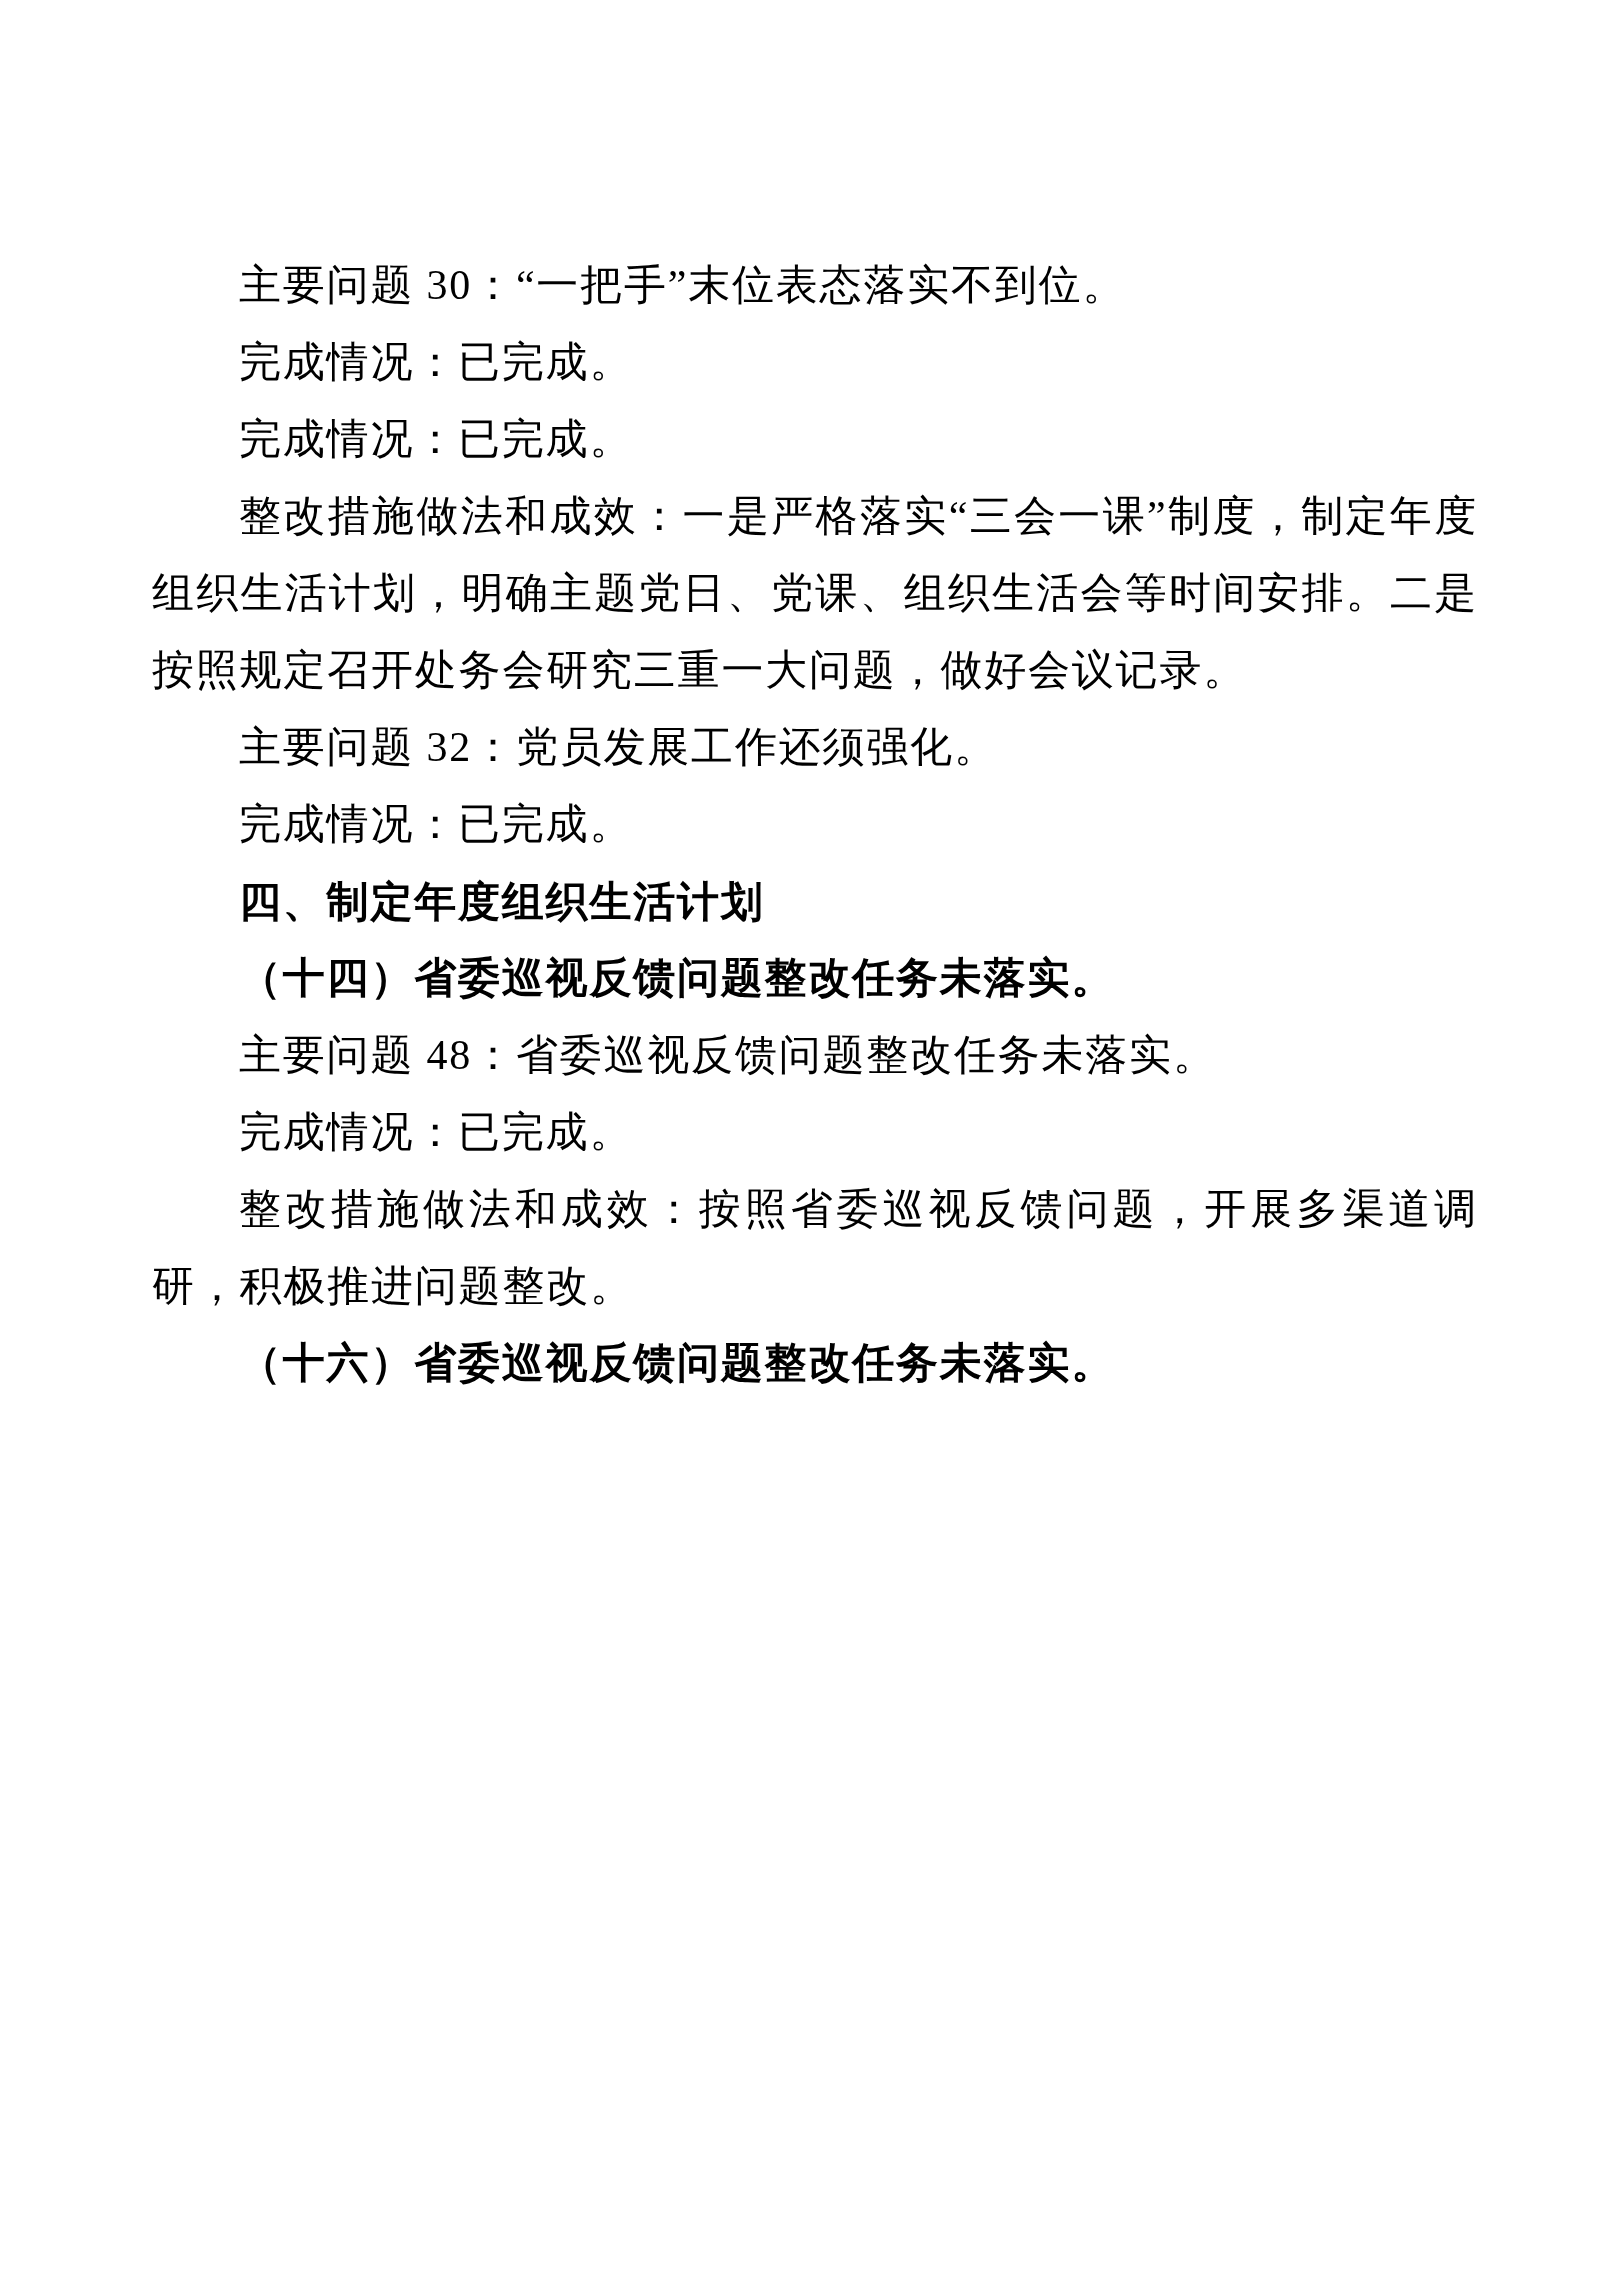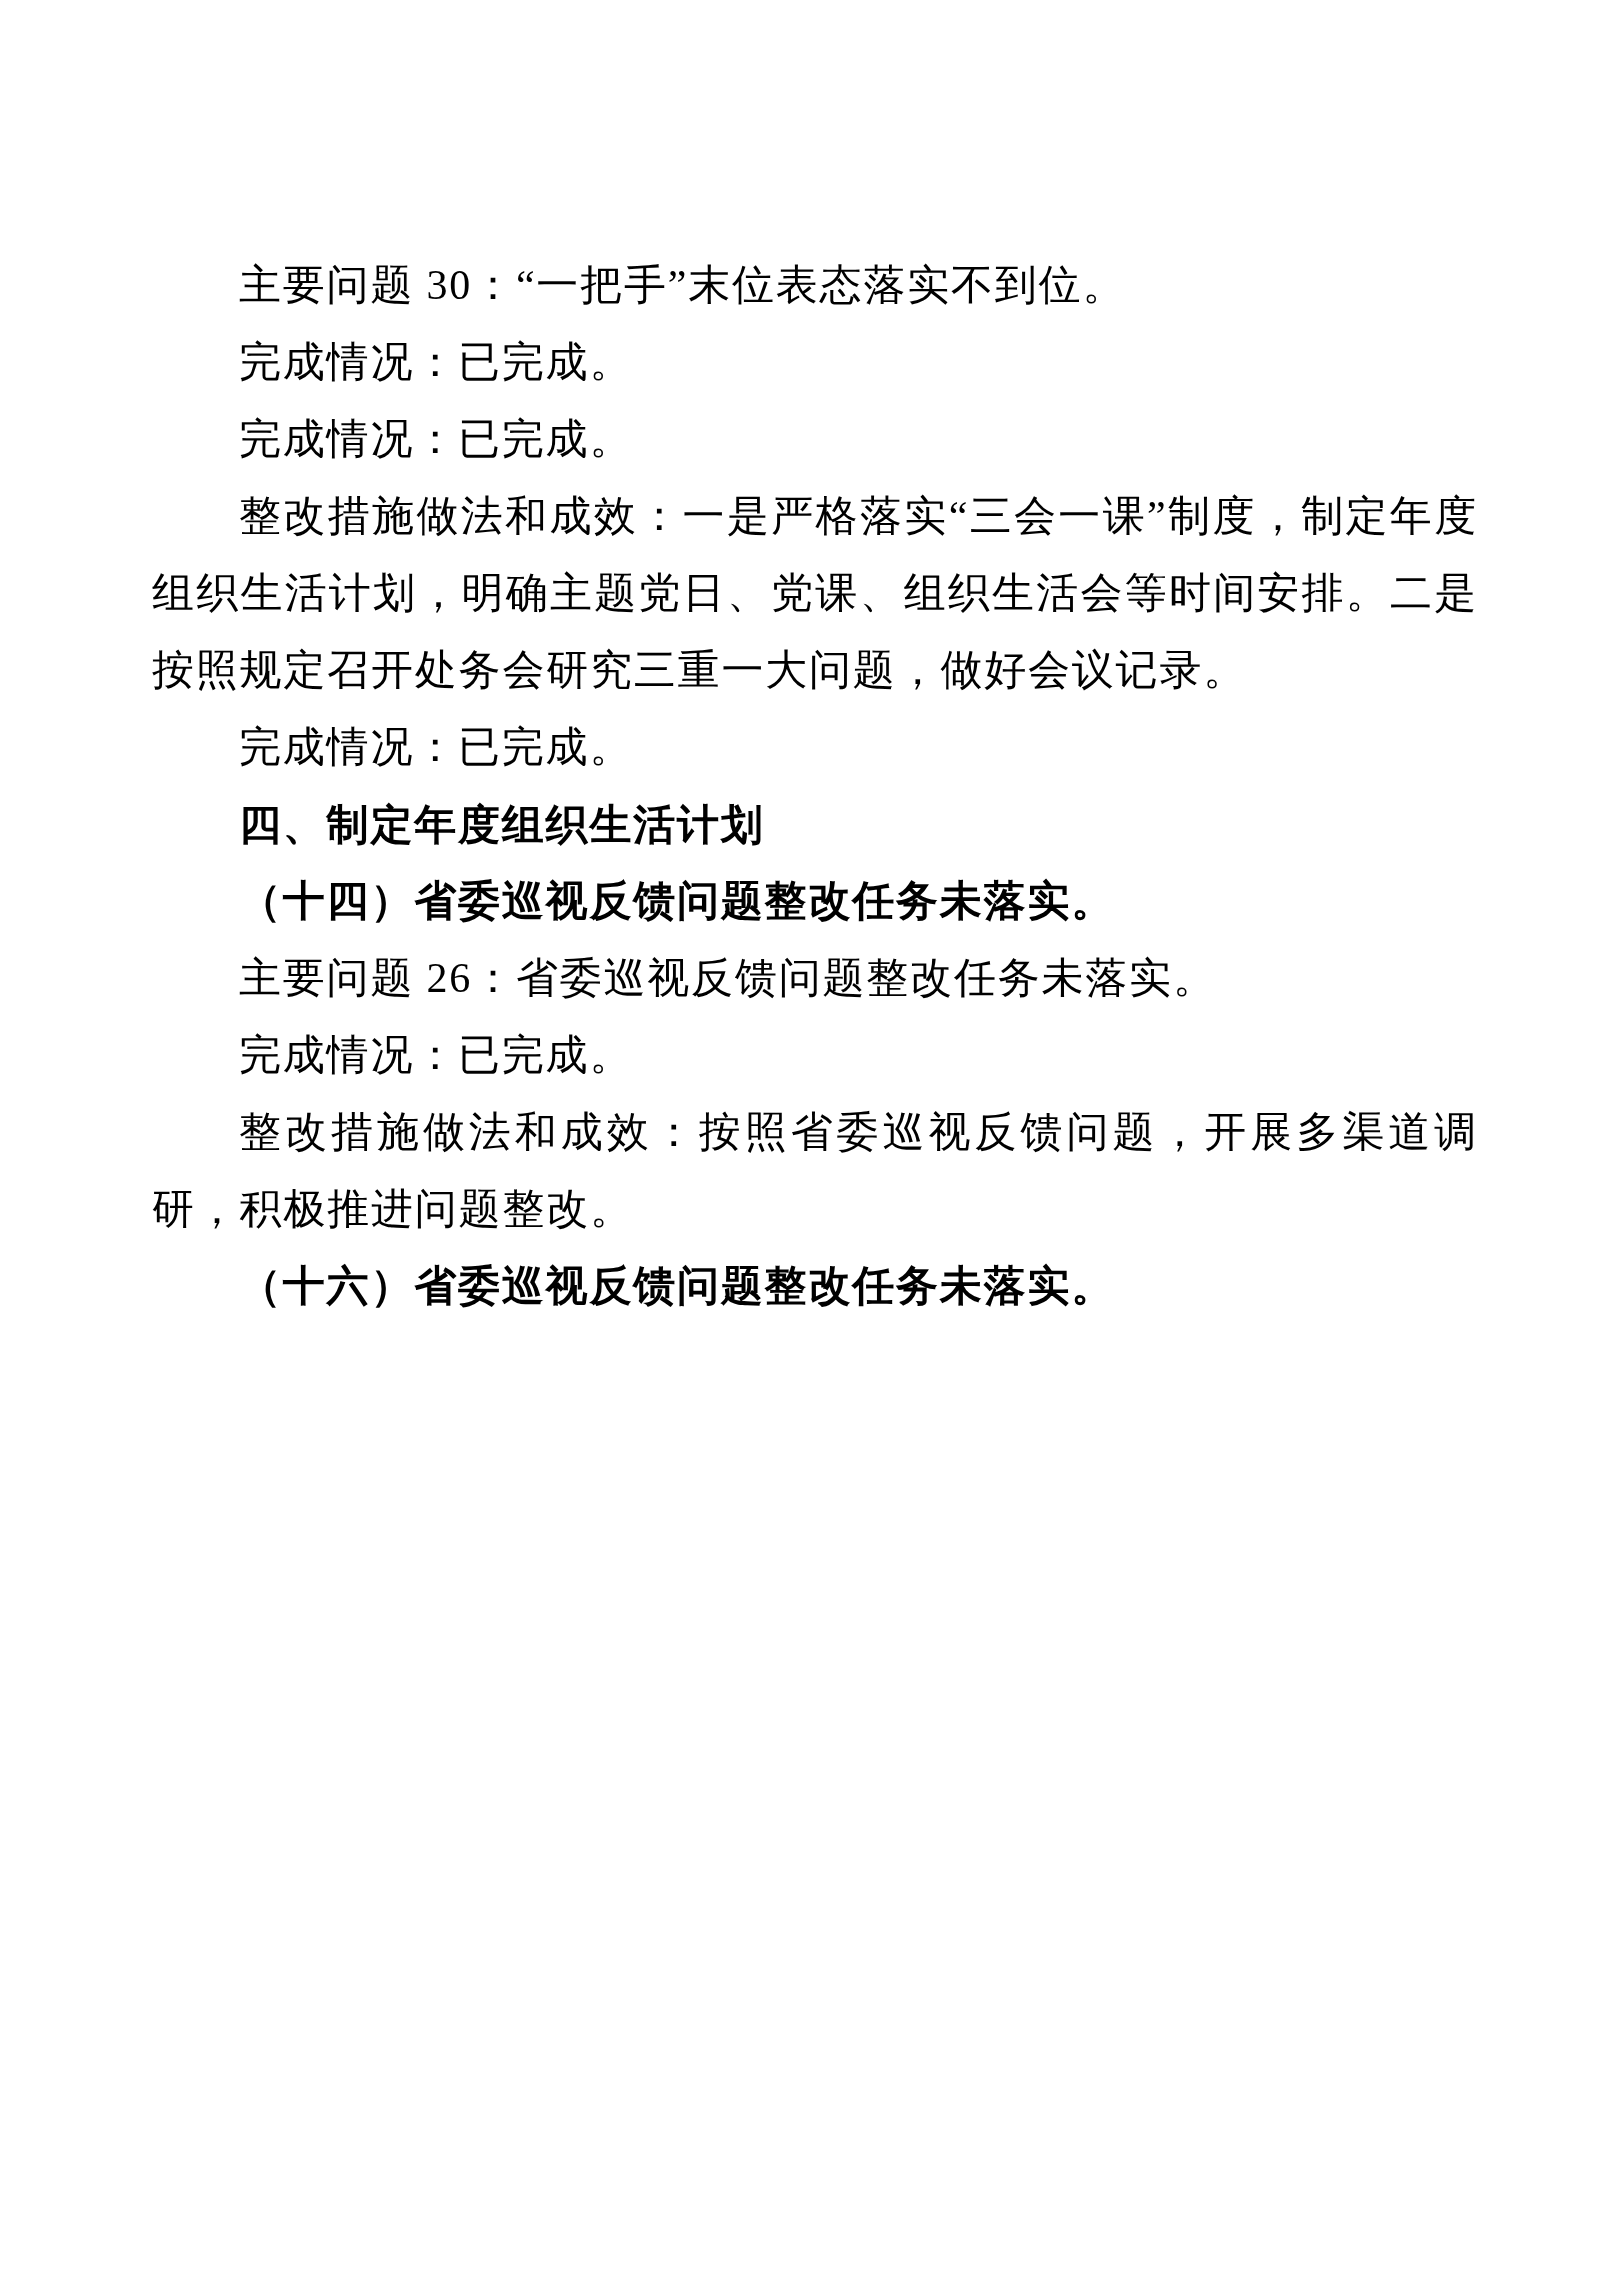--- a/index.html
+++ b/index.html
@@ -43,22 +43,23 @@
 </style>
 </head>
 <body>
 
 <div class="page">
   <div class="doc-body" id="doc-body">
       <p class="body">主要问题 30：“一把手”末位表态落实不到位。</p>
       <p class="body">完成情况：已完成。</p>
       <p class="body">完成情况：已完成。</p>
       <p class="body">整改措施做法和成效：一是严格落实“三会一课”制度，制定年度组织生活计划，明确主题党日、党课、组织生活会等时间安排。二是按照规定召开处务会研究三重一大问题，做好会议记录。</p>
+      <p class="body">主要问题 32：党员发展工作还须强化。</p>
       <p class="body">完成情况：已完成。</p>
       <p class="heading1">四、制定年度组织生活计划</p>
       <p class="heading2">（十四）省委巡视反馈问题整改任务未落实。</p>
-      <p class="body">主要问题 26：省委巡视反馈问题整改任务未落实。</p>
+      <p class="body">主要问题 48：省委巡视反馈问题整改任务未落实。</p>
       <p class="body">完成情况：已完成。</p>
       <p class="body">整改措施做法和成效：按照省委巡视反馈问题，开展多渠道调研，积极推进问题整改。</p>
       <p class="heading2">（十六）省委巡视反馈问题整改任务未落实。</p>
     </div>
 </div>
 
 
 </body></html>

